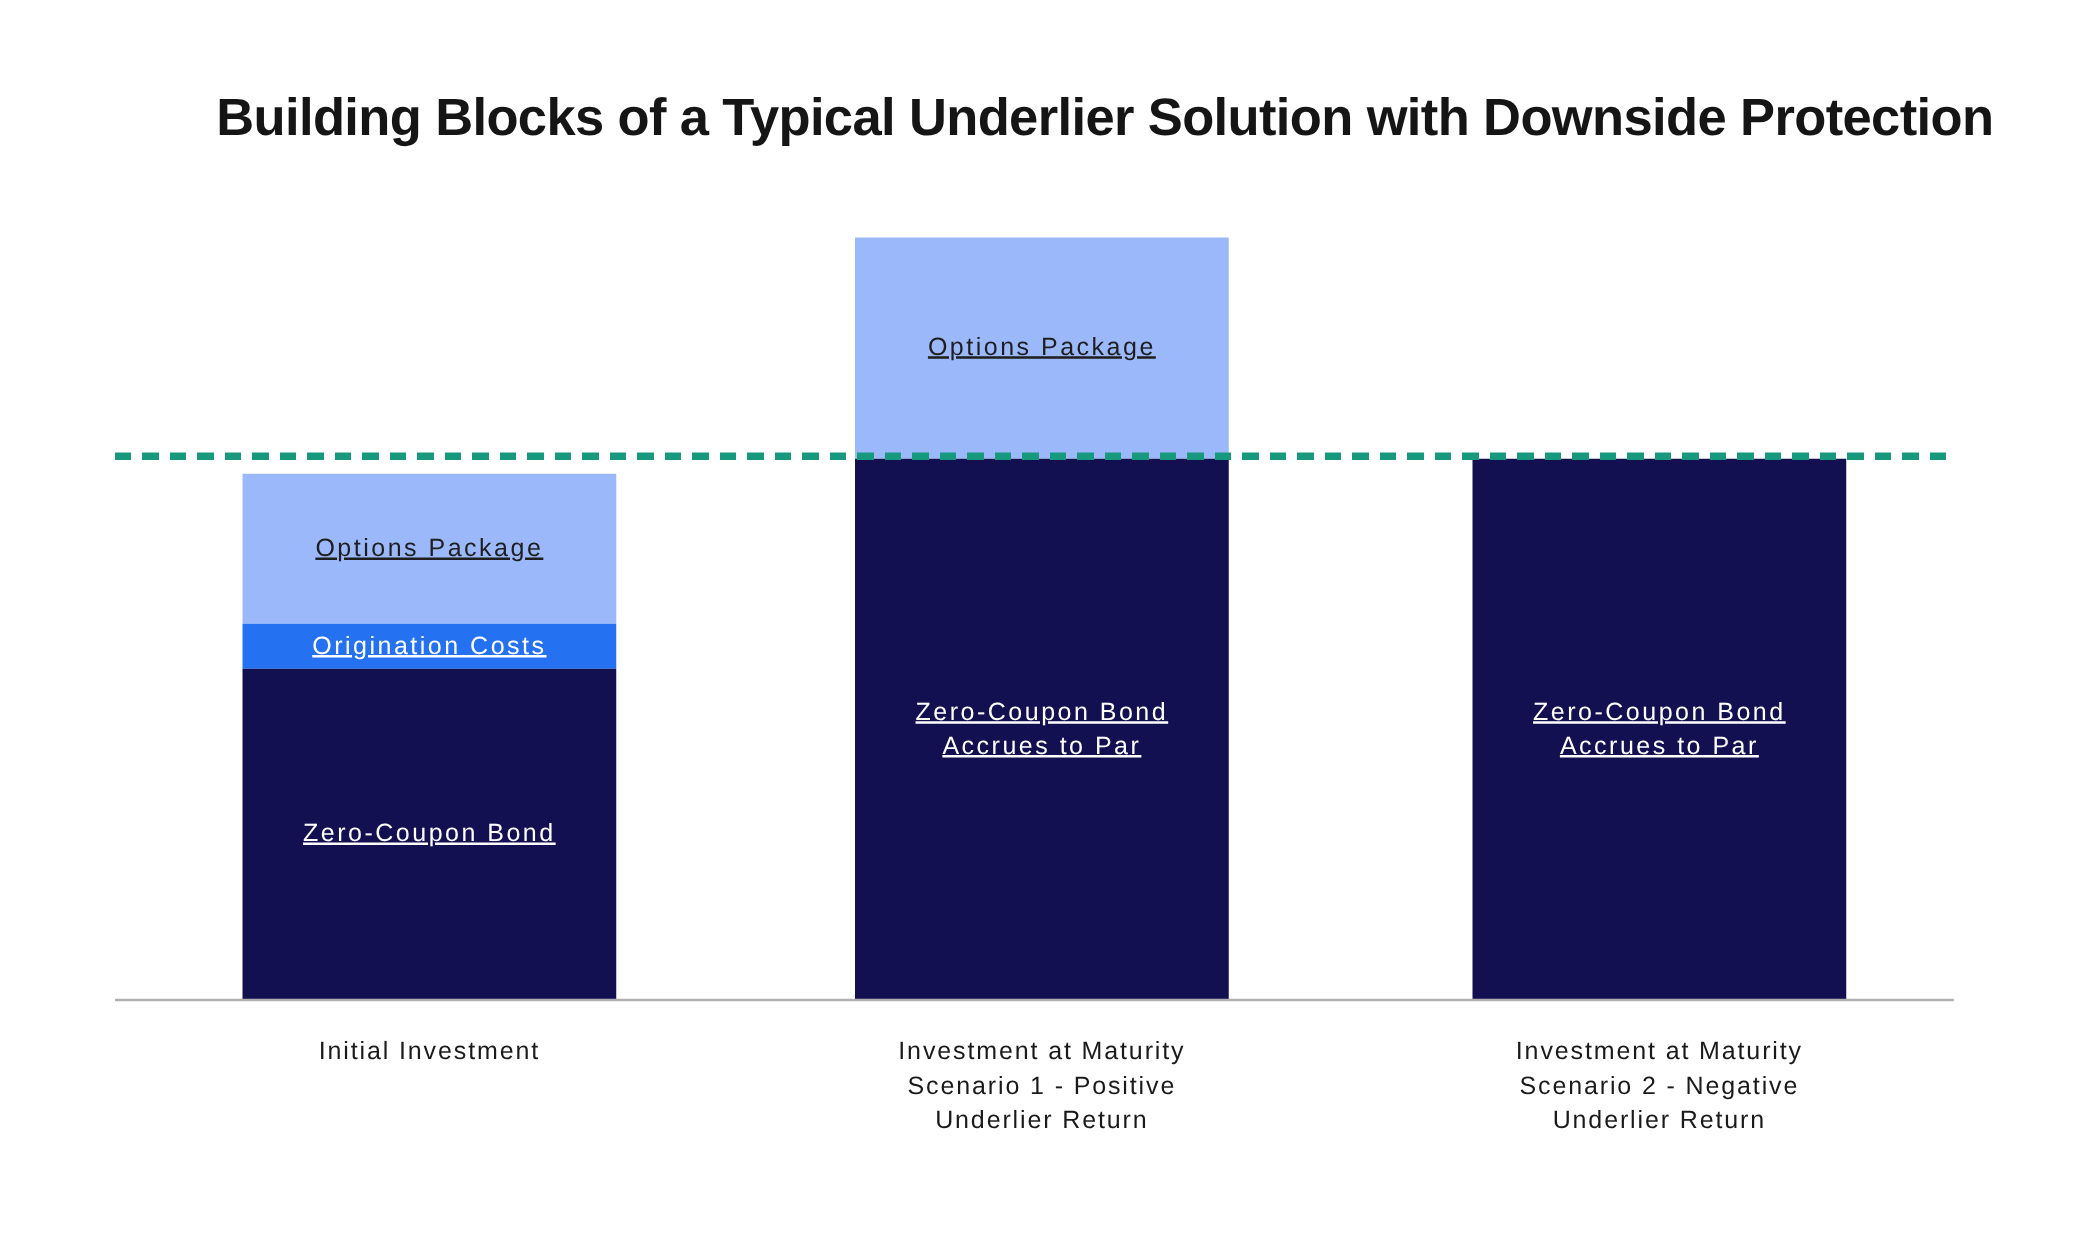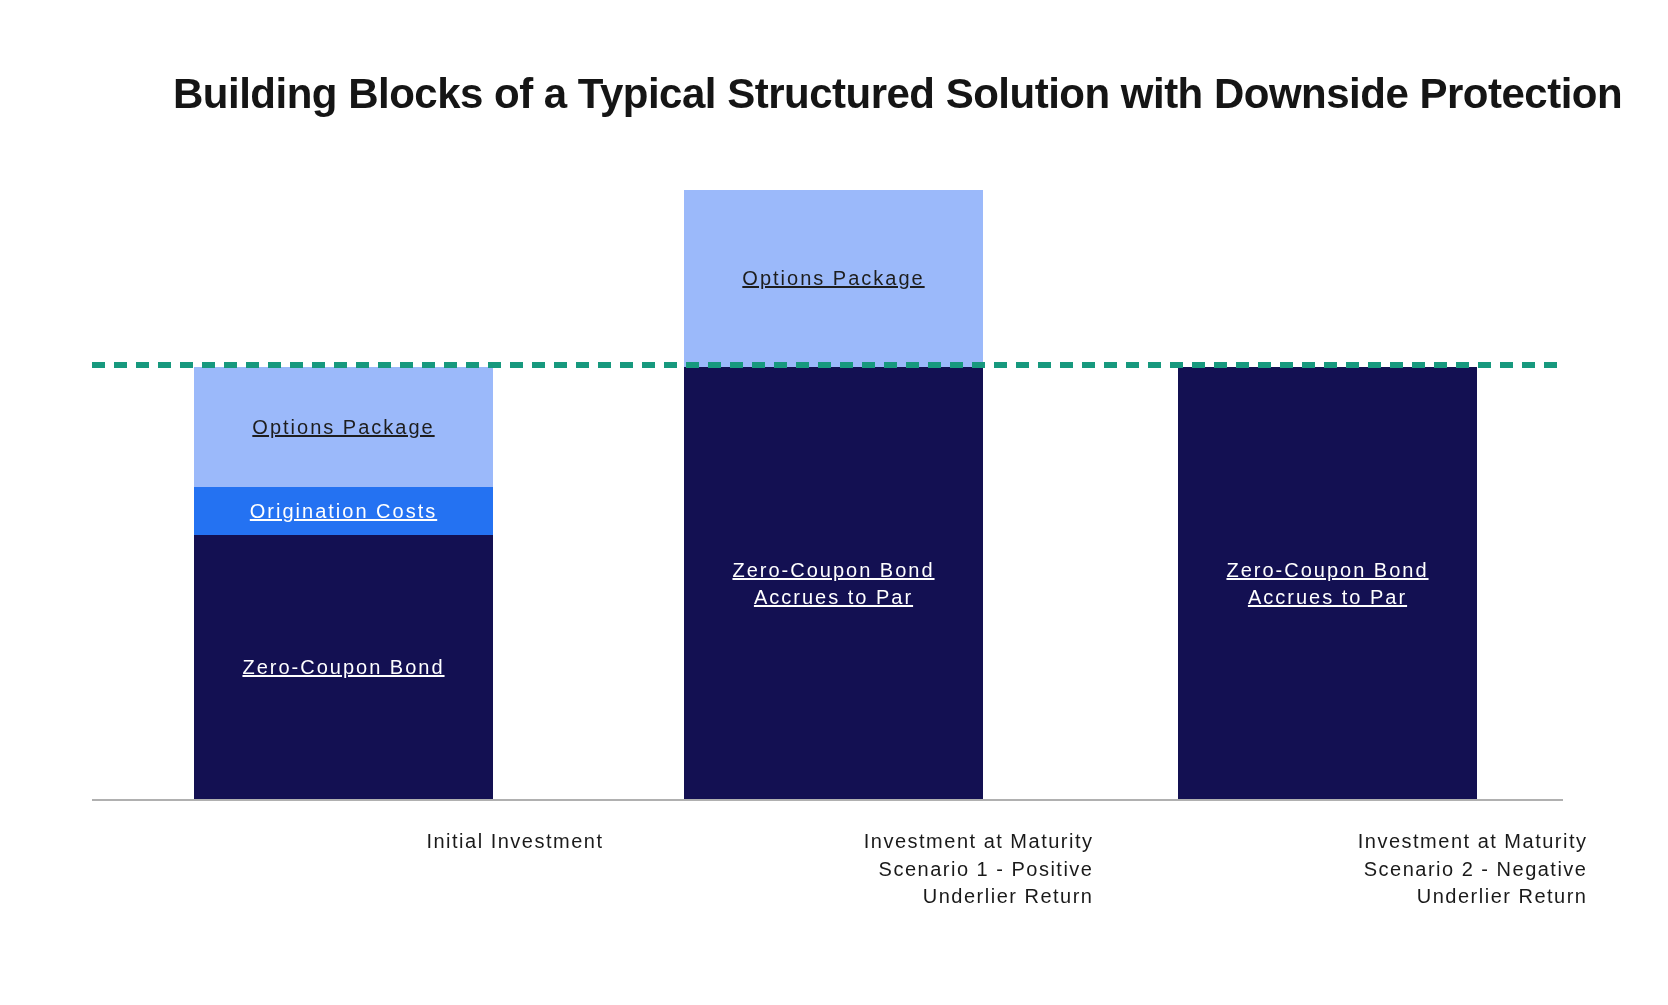--- a/index.html
+++ b/index.html
@@ -64,42 +64,42 @@
     font-size: 20px;
     letter-spacing: 2px;
     line-height: 27px;
     white-space: pre-line;
     text-decoration: underline;
   }
   .x-label {
     position: absolute;
     top: 828px;
     width: 520px;
-    text-align: right;
+    text-align: center;
     font-size: 20px;
     letter-spacing: 1.5px;
     line-height: 27.5px;
     color: #1a1a1a;
     white-space: pre-line;
     z-index: 1;
   }
 </style>
 </head>
 <body>
 
 <div id="canvas">
-  <div class="chart-title">Building Blocks of a Typical Structured Solution with Downside Protection</div>
+  <div class="chart-title">Building Blocks of a Typical Underlier Solution with Downside Protection</div>
 
   <div id="chart-area">
     <div class="axis-line"></div>
     <div class="ref-line" style="background: repeating-linear-gradient(to right, rgb(23, 153, 126) 0px, rgb(23, 153, 126) 13px, transparent 13px, transparent 22px);"></div>
 
   <div class="bar" style="left: 194px; width: 299px;">
         <div class="segment" style="height: 265px; background: rgb(19, 16, 82); color: rgb(255, 255, 255);">Zero-Coupon Bond</div>
-        <div class="segment" style="height: 48px; background: rgb(36, 114, 242); color: rgb(255, 255, 255);">Origination Costs</div>
+        <div class="segment" style="height: 36px; background: rgb(36, 114, 242); color: rgb(255, 255, 255);">Origination Costs</div>
         <div class="segment" style="height: 120px; background: rgb(155, 185, 250); color: rgb(30, 30, 30);">Options Package</div>
       </div>
       <div class="x-label" style="left: 83.5px; width: 520px;">Initial Investment</div>
       <div class="bar" style="left: 684px; width: 299px;">
         <div class="segment" style="height: 433px; background: rgb(19, 16, 82); color: rgb(255, 255, 255);">Zero-Coupon Bond
 Accrues to Par</div>
         <div class="segment" style="height: 177px; background: rgb(155, 185, 250); color: rgb(30, 30, 30);">Options Package</div>
       </div>
       <div class="x-label" style="left: 573.5px; width: 520px;">Investment at Maturity
 Scenario 1 - Positive

